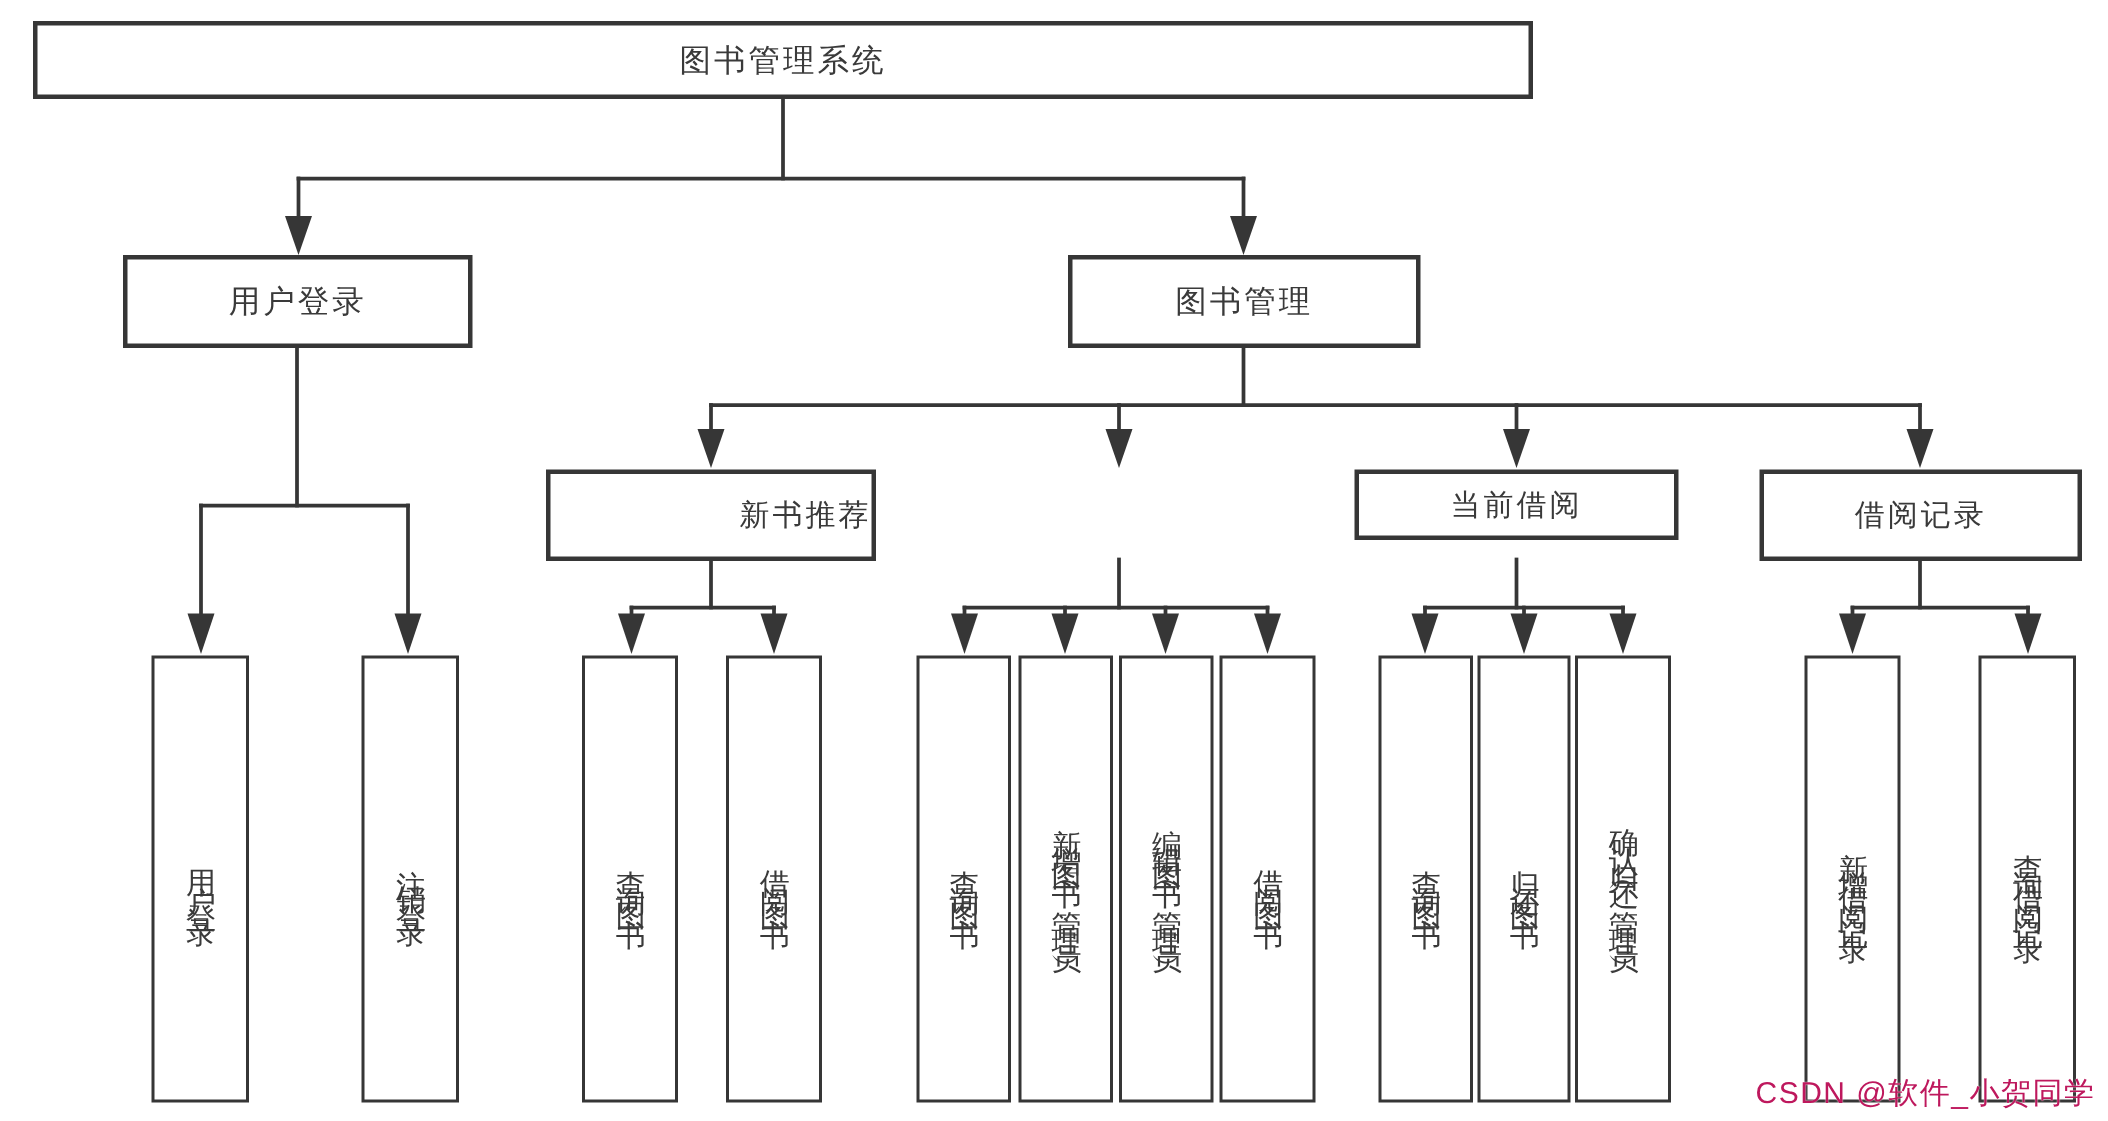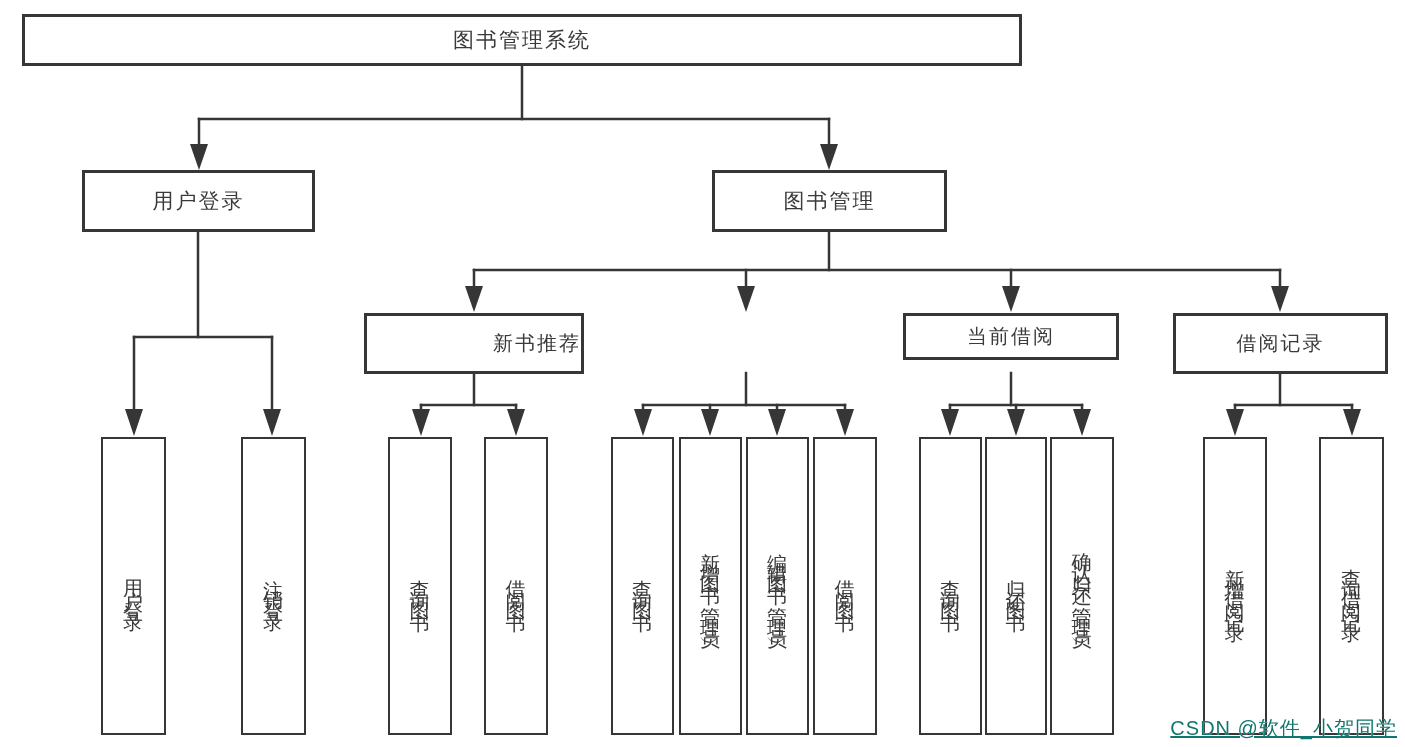--- a/index.html
+++ b/index.html
@@ -16,21 +16,21 @@
   .leaf{
     position:absolute;box-sizing:border-box;border:2.5px solid #363636;background:#ffffff;
     top:437px;height:298px;display:flex;align-items:center;justify-content:center;
   }
   .vtext{
     writing-mode:vertical-rl;text-orientation:mixed;
     font-size:20px;letter-spacing:11px;color:#3a3a3a;line-height:1;white-space:nowrap;
   }
   .watermark{
     position:absolute;right:8px;top:715px;font-size:20px;letter-spacing:1px;
-    color:#0f766e;text-shadow:0 0 1px #ffffff;text-decoration:underline;
+    color:#be185d;text-shadow:0 0 1px #ffffff;
   }
 </style>
 </head>
 <body>
 
 <div id="canvas">
 
   <svg id="edges" viewBox="0 0 1405 747" xmlns="http://www.w3.org/2000/svg">
     <g stroke="#363636" stroke-width="2.5" stroke-linecap="square" fill="none">
 

